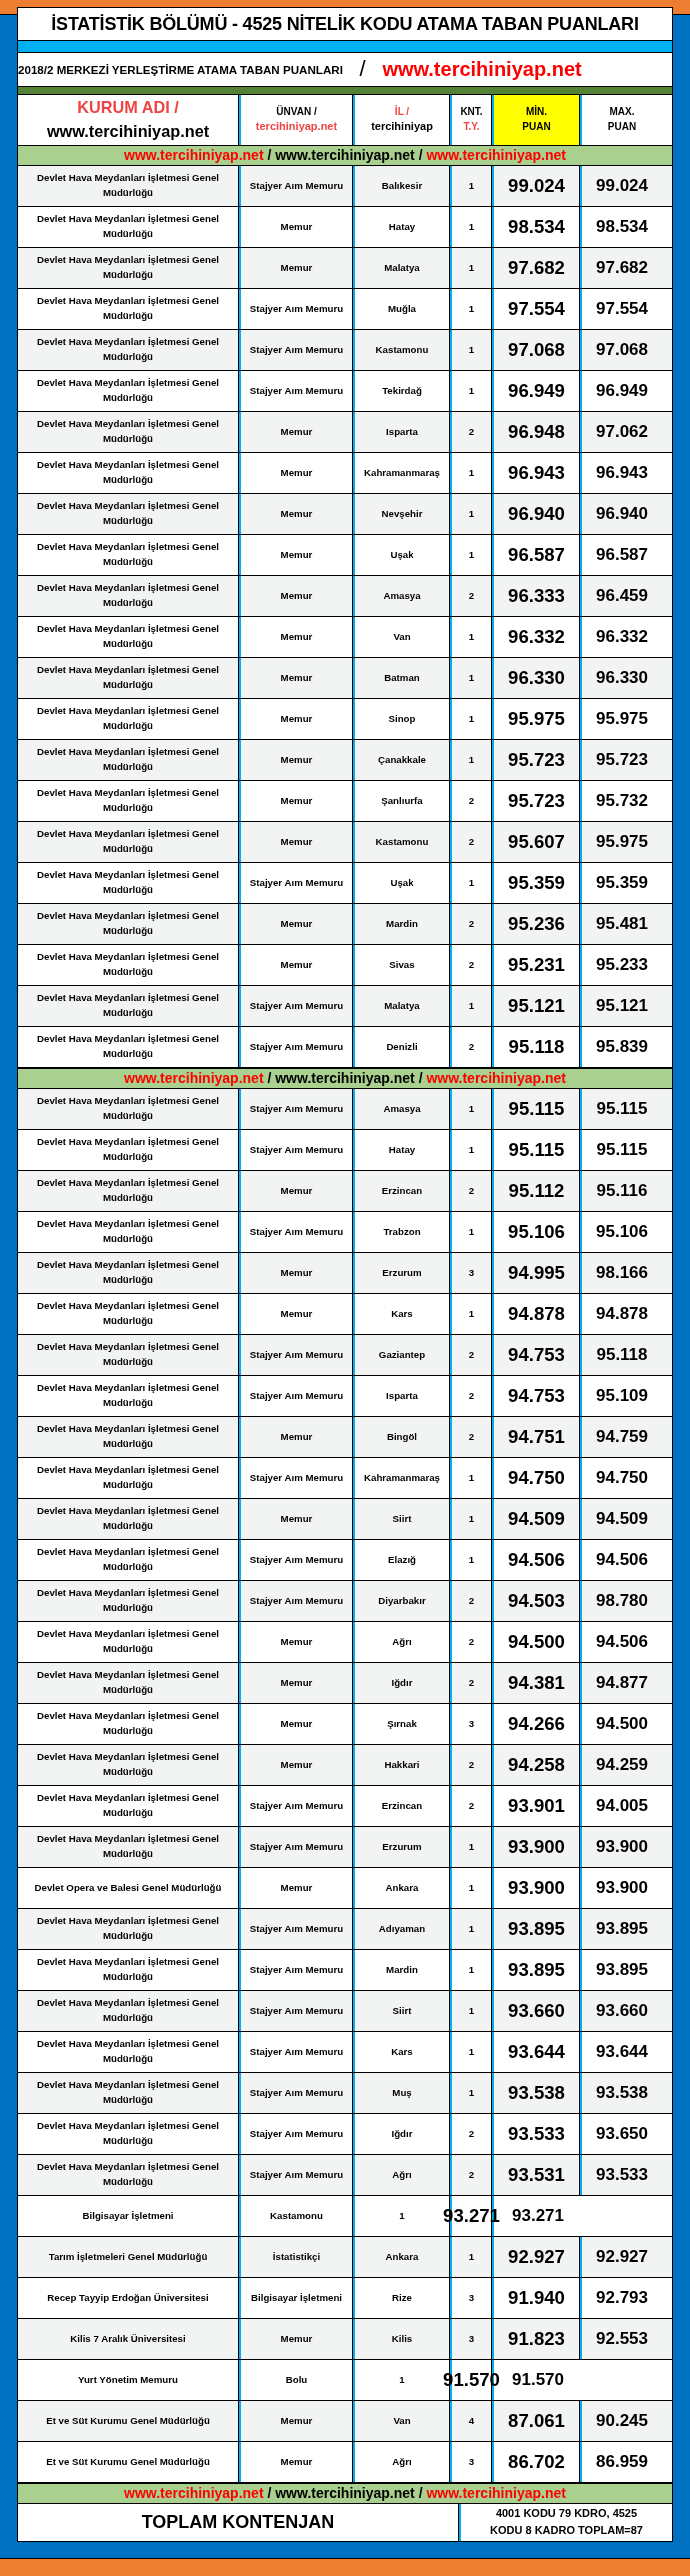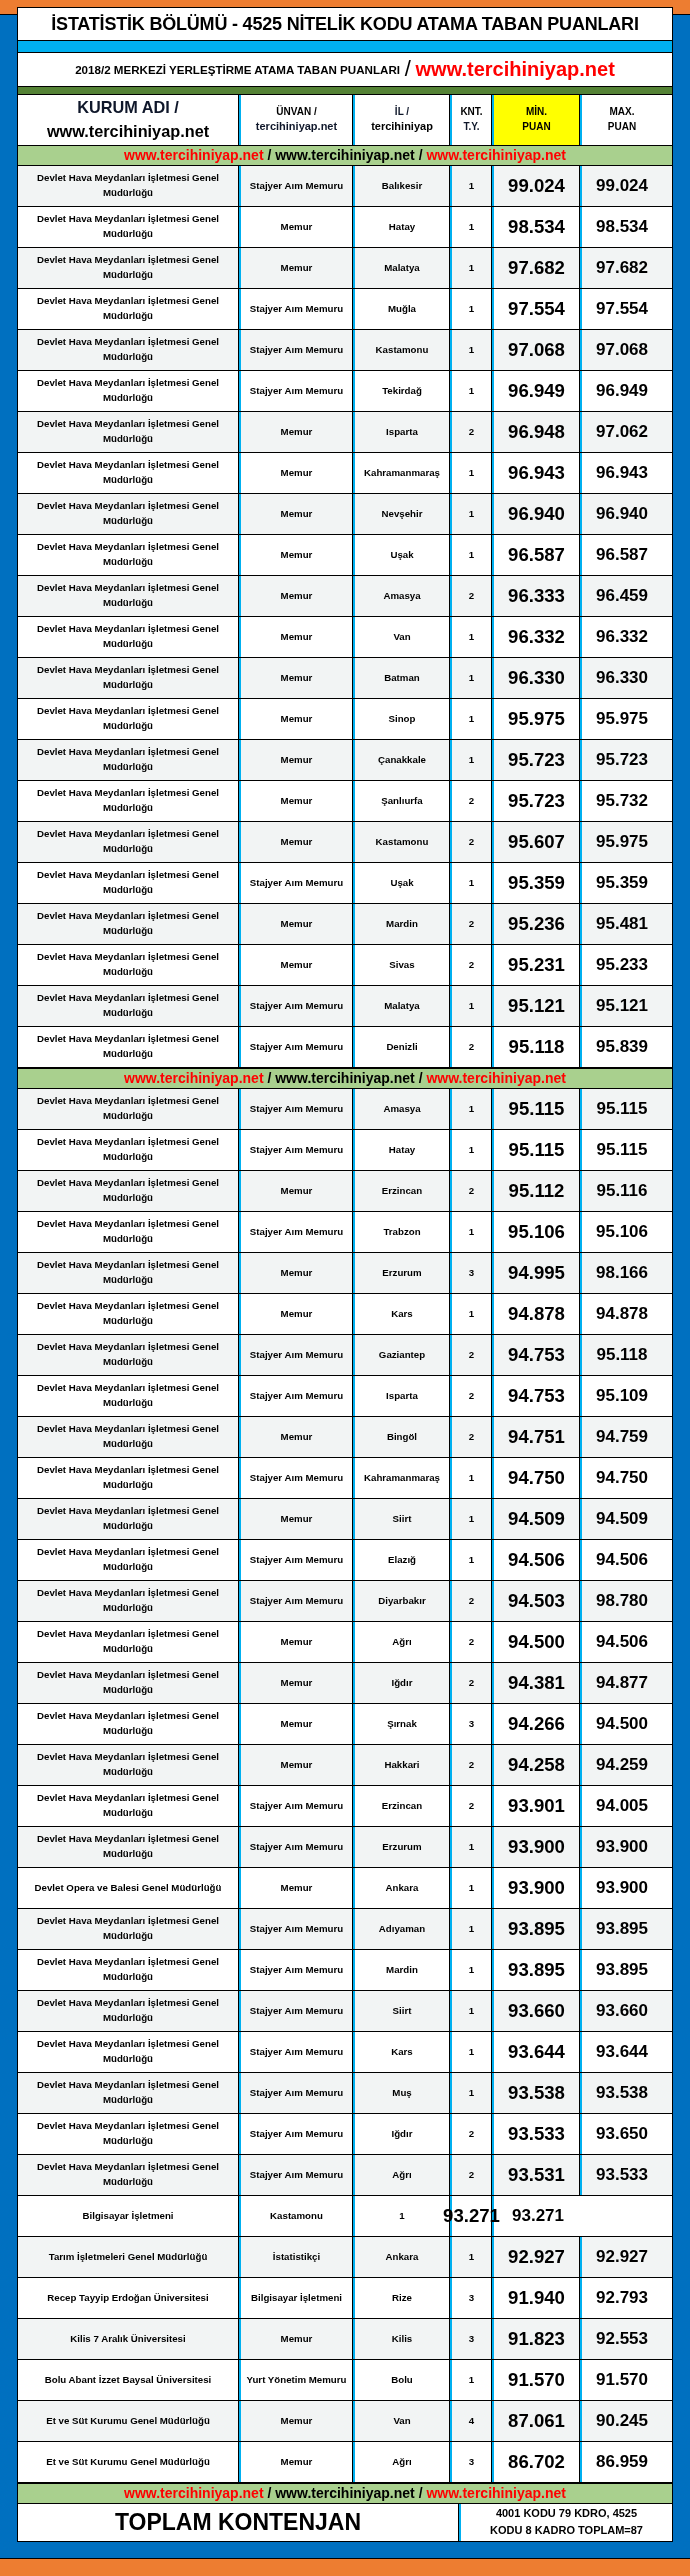--- a/index.html
+++ b/index.html
@@ -11,37 +11,37 @@
   .bottom-bar { position: absolute; left: 0; top: 2558px; width: 691px; height: 18px; background: #ed7d31; border-top: 1.6px solid #000; }
   .sheet { position: absolute; left: 17px; top: 7px; width: 656px; background: #fff; }
   .title {
     height: 34px; border: 1.6px solid #000; border-bottom: 0.8px solid #000; box-sizing: border-box;
     display: flex; align-items: center; justify-content: center;
     font-size: 18px; font-weight: bold; color: #000; letter-spacing: -0.2px;
   }
   .cyan-bar { height: 11.6px; background: #00b0f0; border-left: 1.6px solid #000; border-right: 1.6px solid #000; border-bottom: 1.6px solid #000; box-sizing: border-box; }
   .subtitle {
     height: 33px; border-left: 1.6px solid #000; border-right: 1.6px solid #000; box-sizing: border-box;
-    display: flex; align-items: center; justify-content: center; font-weight: bold; font-size: 11.6px; color: #000;
+    display: flex; align-items: center; font-weight: bold; font-size: 11.6px; color: #000; gap: 12px;
   }
   .subtitle .slash { font-size: 22px; font-weight: normal; margin: 0 4.7px; }
   .subtitle .url { color: #ff0000; font-size: 20px; }
   .green-bar { height: 9.3px; background: #548235; border: 1.6px solid #000; box-sizing: border-box; }
   .grid { display: grid; grid-template-columns: 223px 114px 97px 42px 88px 80px; column-gap: 0; }
   .hdr-row { height: 50px; border-left: 1.6px solid #000; border-right: 1.6px solid #000; box-sizing: border-box; }
   .hdr-cell {
     display: flex; flex-direction: column; align-items: center; justify-content: center;
     font-weight: bold; border-right: 3.9px solid #00b0f0; box-sizing: border-box; position: relative; line-height: 1.45;
   }
   .hdr-cell::after { content: ""; position: absolute; top: 0; bottom: 0; right: -0.8px; width: 0.8px; background: #000; }
   .hdr-cell:last-child { border-right: none; }
   .hdr-cell:last-child::after { display: none; }
   .hdr-cell .l1 { font-size: 16.3px; }
   .hdr-cell .l2 { font-size: 16.3px; }
-  .red { color: #0f172a; }
+  .red { color: #ef4444; }
   .hdr-cell.min { background: #ffff00; }
   .hdr-cell.sm .l1 { font-size: 10px; }
   .hdr-cell.sm .l2 { font-size: 11px; }
   .watermark {
     height: 21px; background: #a9d08e; border: 1.6px solid #000; box-sizing: border-box;
     display: flex; align-items: center; justify-content: center; font-weight: bold; font-size: 14px; color: #000;
   }
   .watermark .red { color: #ff0000; }
   .watermark .sep { margin: 0 3.9px; }
   .row { height: 41px; border-left: 1.6px solid #000; border-right: 1.6px solid #000; border-bottom: 0.8px solid #000; box-sizing: border-box; }
@@ -55,21 +55,21 @@
   .cell::after { content: ""; position: absolute; top: 0; bottom: 0; right: -0.8px; width: 0.8px; background: #000; }
   .cell:last-child { border-right: none; }
   .cell:last-child::after { display: none; }
   .c-kurum { font-size: 9.7px; padding: 0 6px; }
   .c-unvan { font-size: 9.7px; padding: 0 2px; }
   .c-il { font-size: 9.7px; padding: 0 13px; }
   .c-knt { font-size: 9.7px; }
   .c-min { font-size: 18.6px; line-height: 1; }
   .c-max { font-size: 17px; line-height: 1; }
   .footer { height: 38px; border: 1.6px solid #000; border-top: none; box-sizing: border-box; display: grid; grid-template-columns: 443px 1fr; }
-  .footer-left { display: flex; align-items: center; justify-content: center; font-size: 23px; font-weight: bold; border-right: 3.9px solid #00b0f0; position: relative; }
+  .footer-left { display: flex; align-items: center; justify-content: center; font-size: 18px; font-weight: bold; border-right: 3.9px solid #00b0f0; position: relative; }
   .footer-left::after { content: ""; position: absolute; top: 0; bottom: 0; right: -0.8px; width: 0.8px; background: #000; }
   .footer-right { display: flex; flex-direction: column; align-items: center; justify-content: center; font-size: 11px; font-weight: bold; line-height: 1.55; border-radius: 15px; }
 </style>
 </head>
 <body>
 
 <div class="top-bar"></div>
 
 <div class="sheet">
   <div class="title">İSTATİSTİK BÖLÜMÜ - 4525 NİTELİK KODU ATAMA TABAN PUANLARI</div>
@@ -545,21 +545,20 @@
       </div>
       <div class="grid row odd">
         <div class="cell c-kurum">Kilis 7 Aralık Üniversitesi</div>
         <div class="cell c-unvan">Memur</div>
         <div class="cell c-il">Kilis</div>
         <div class="cell c-knt">3</div>
         <div class="cell c-min">91.823</div>
         <div class="cell c-max">92.553</div>
       </div>
       <div class="grid row even">
-        <div class="cell c-kurum">Bolu Abant İzzet Baysal Üniversitesi</div>
         <div class="cell c-unvan">Yurt Yönetim Memuru</div>
         <div class="cell c-il">Bolu</div>
         <div class="cell c-knt">1</div>
         <div class="cell c-min">91.570</div>
         <div class="cell c-max">91.570</div>
       </div>
       <div class="grid row odd">
         <div class="cell c-kurum">Et ve Süt Kurumu Genel Müdürlüğü</div>
         <div class="cell c-unvan">Memur</div>
         <div class="cell c-il">Van</div>

